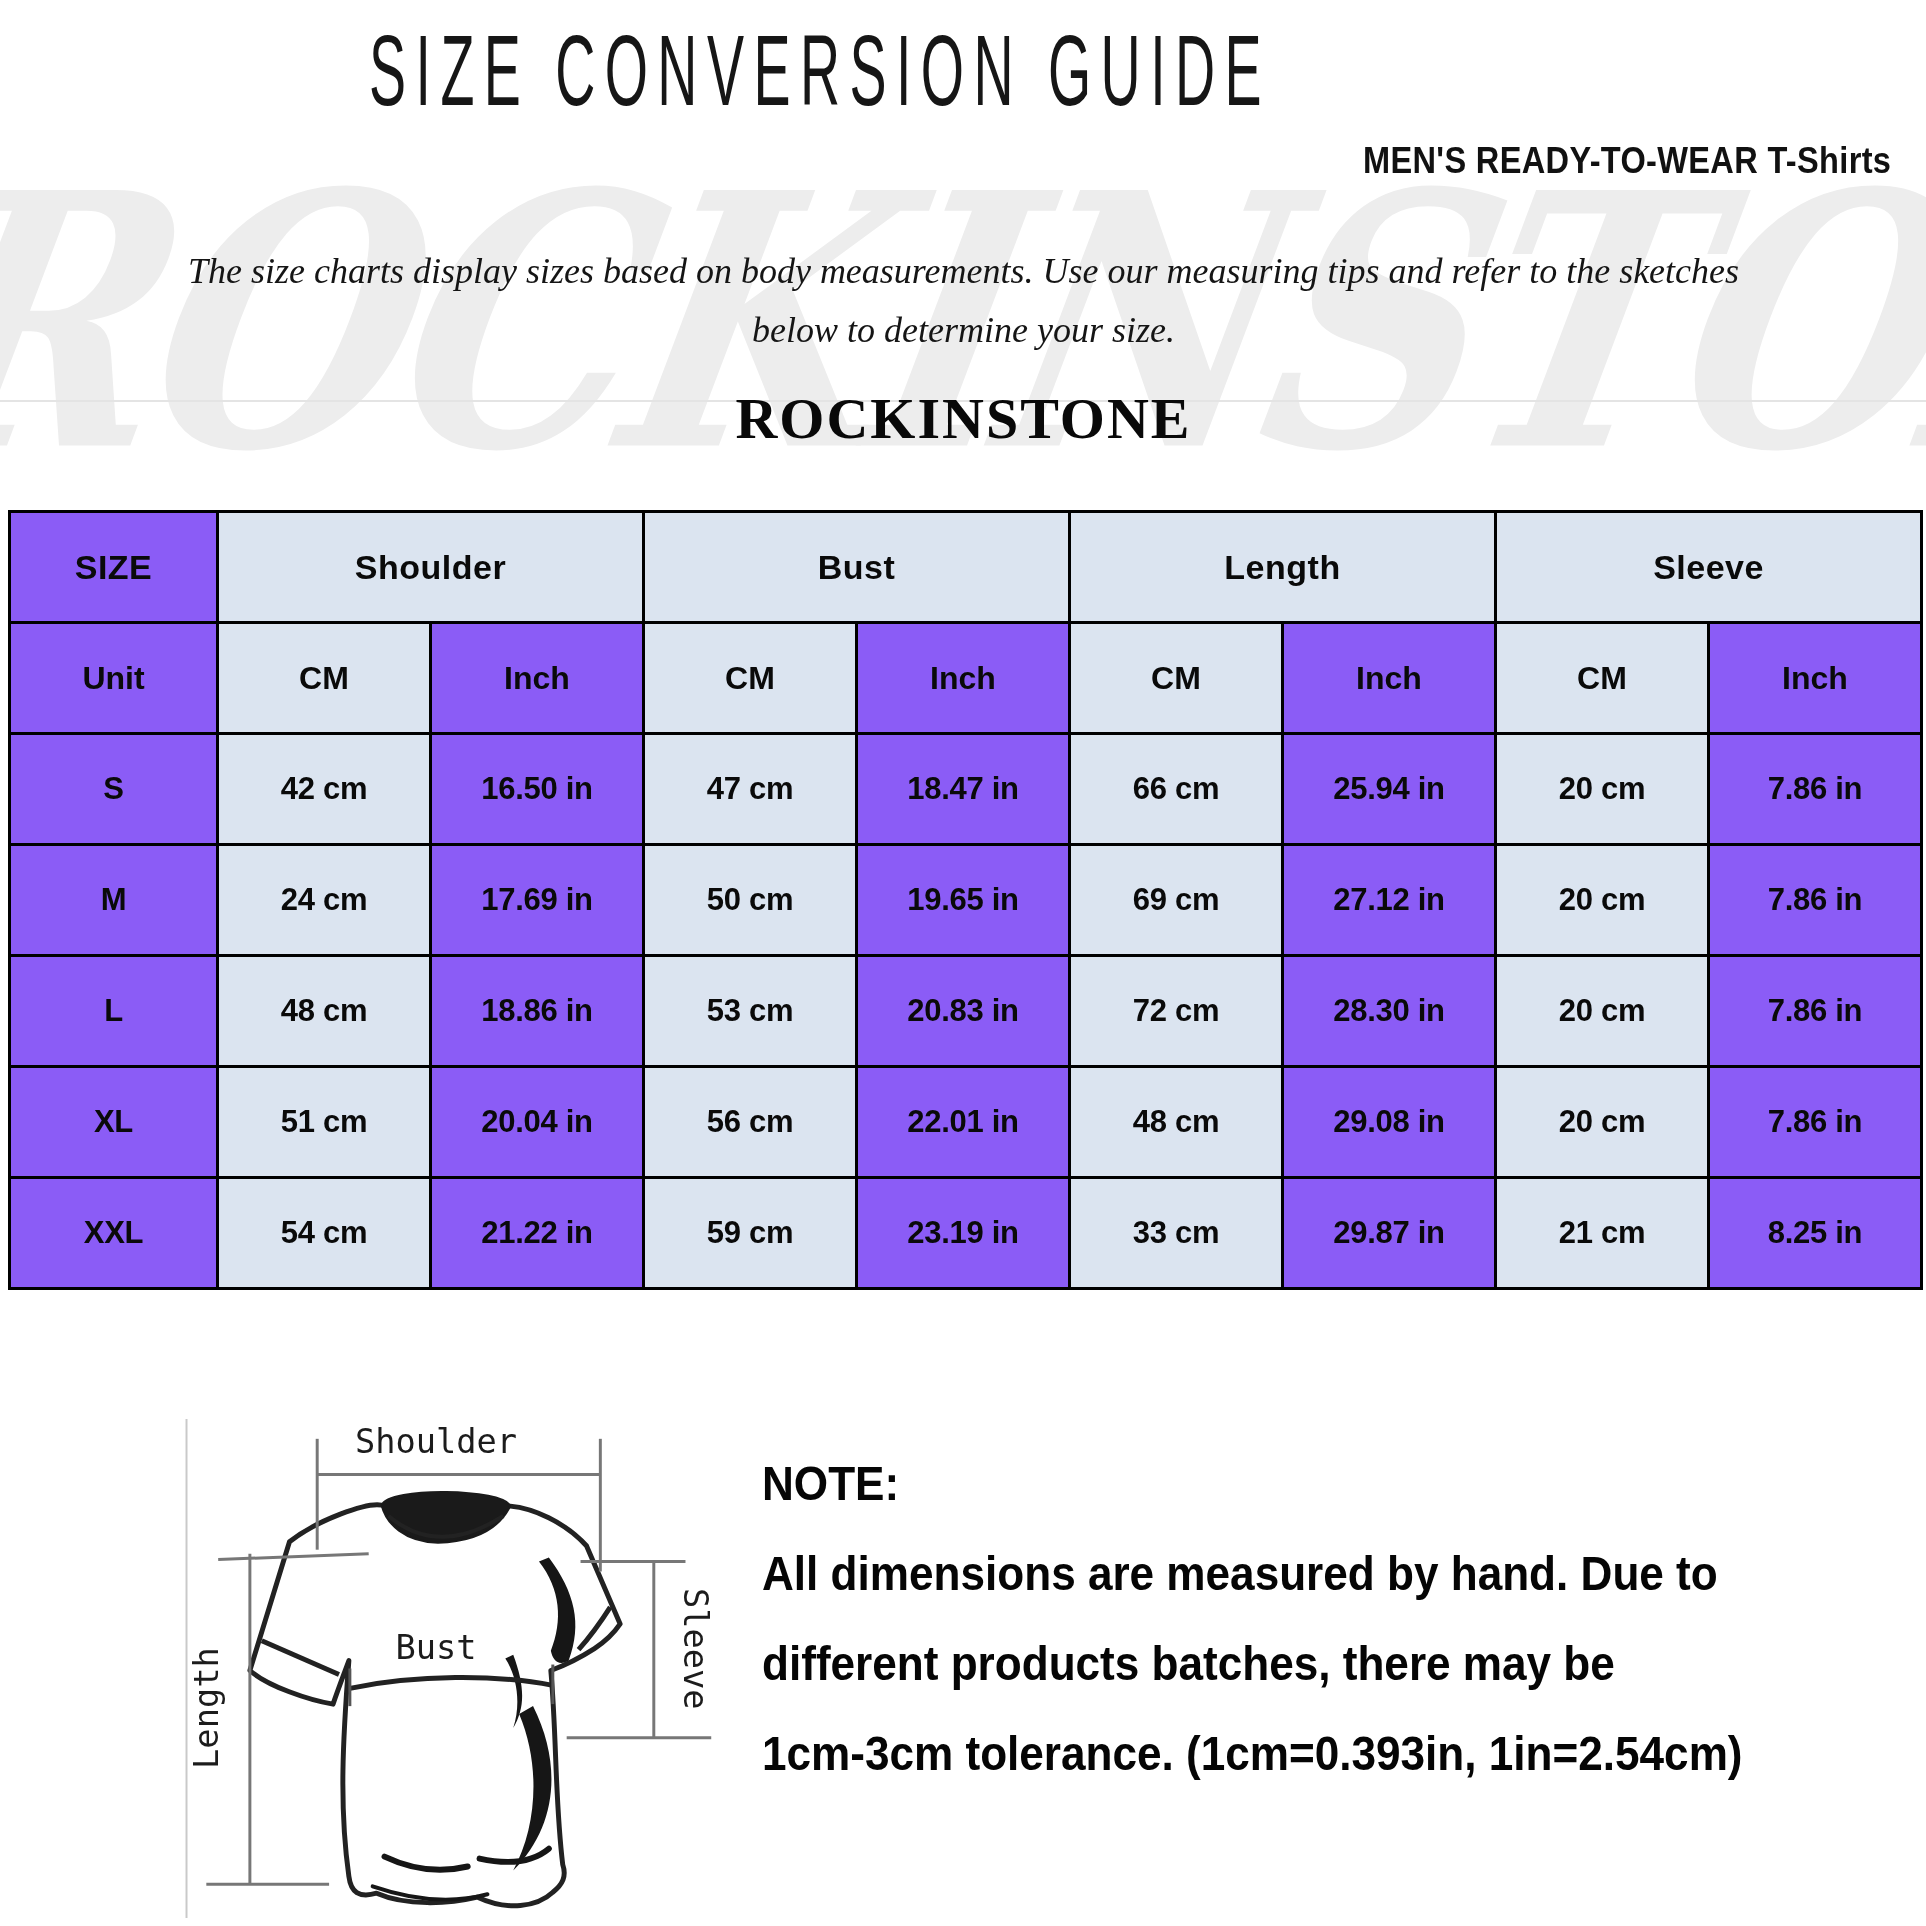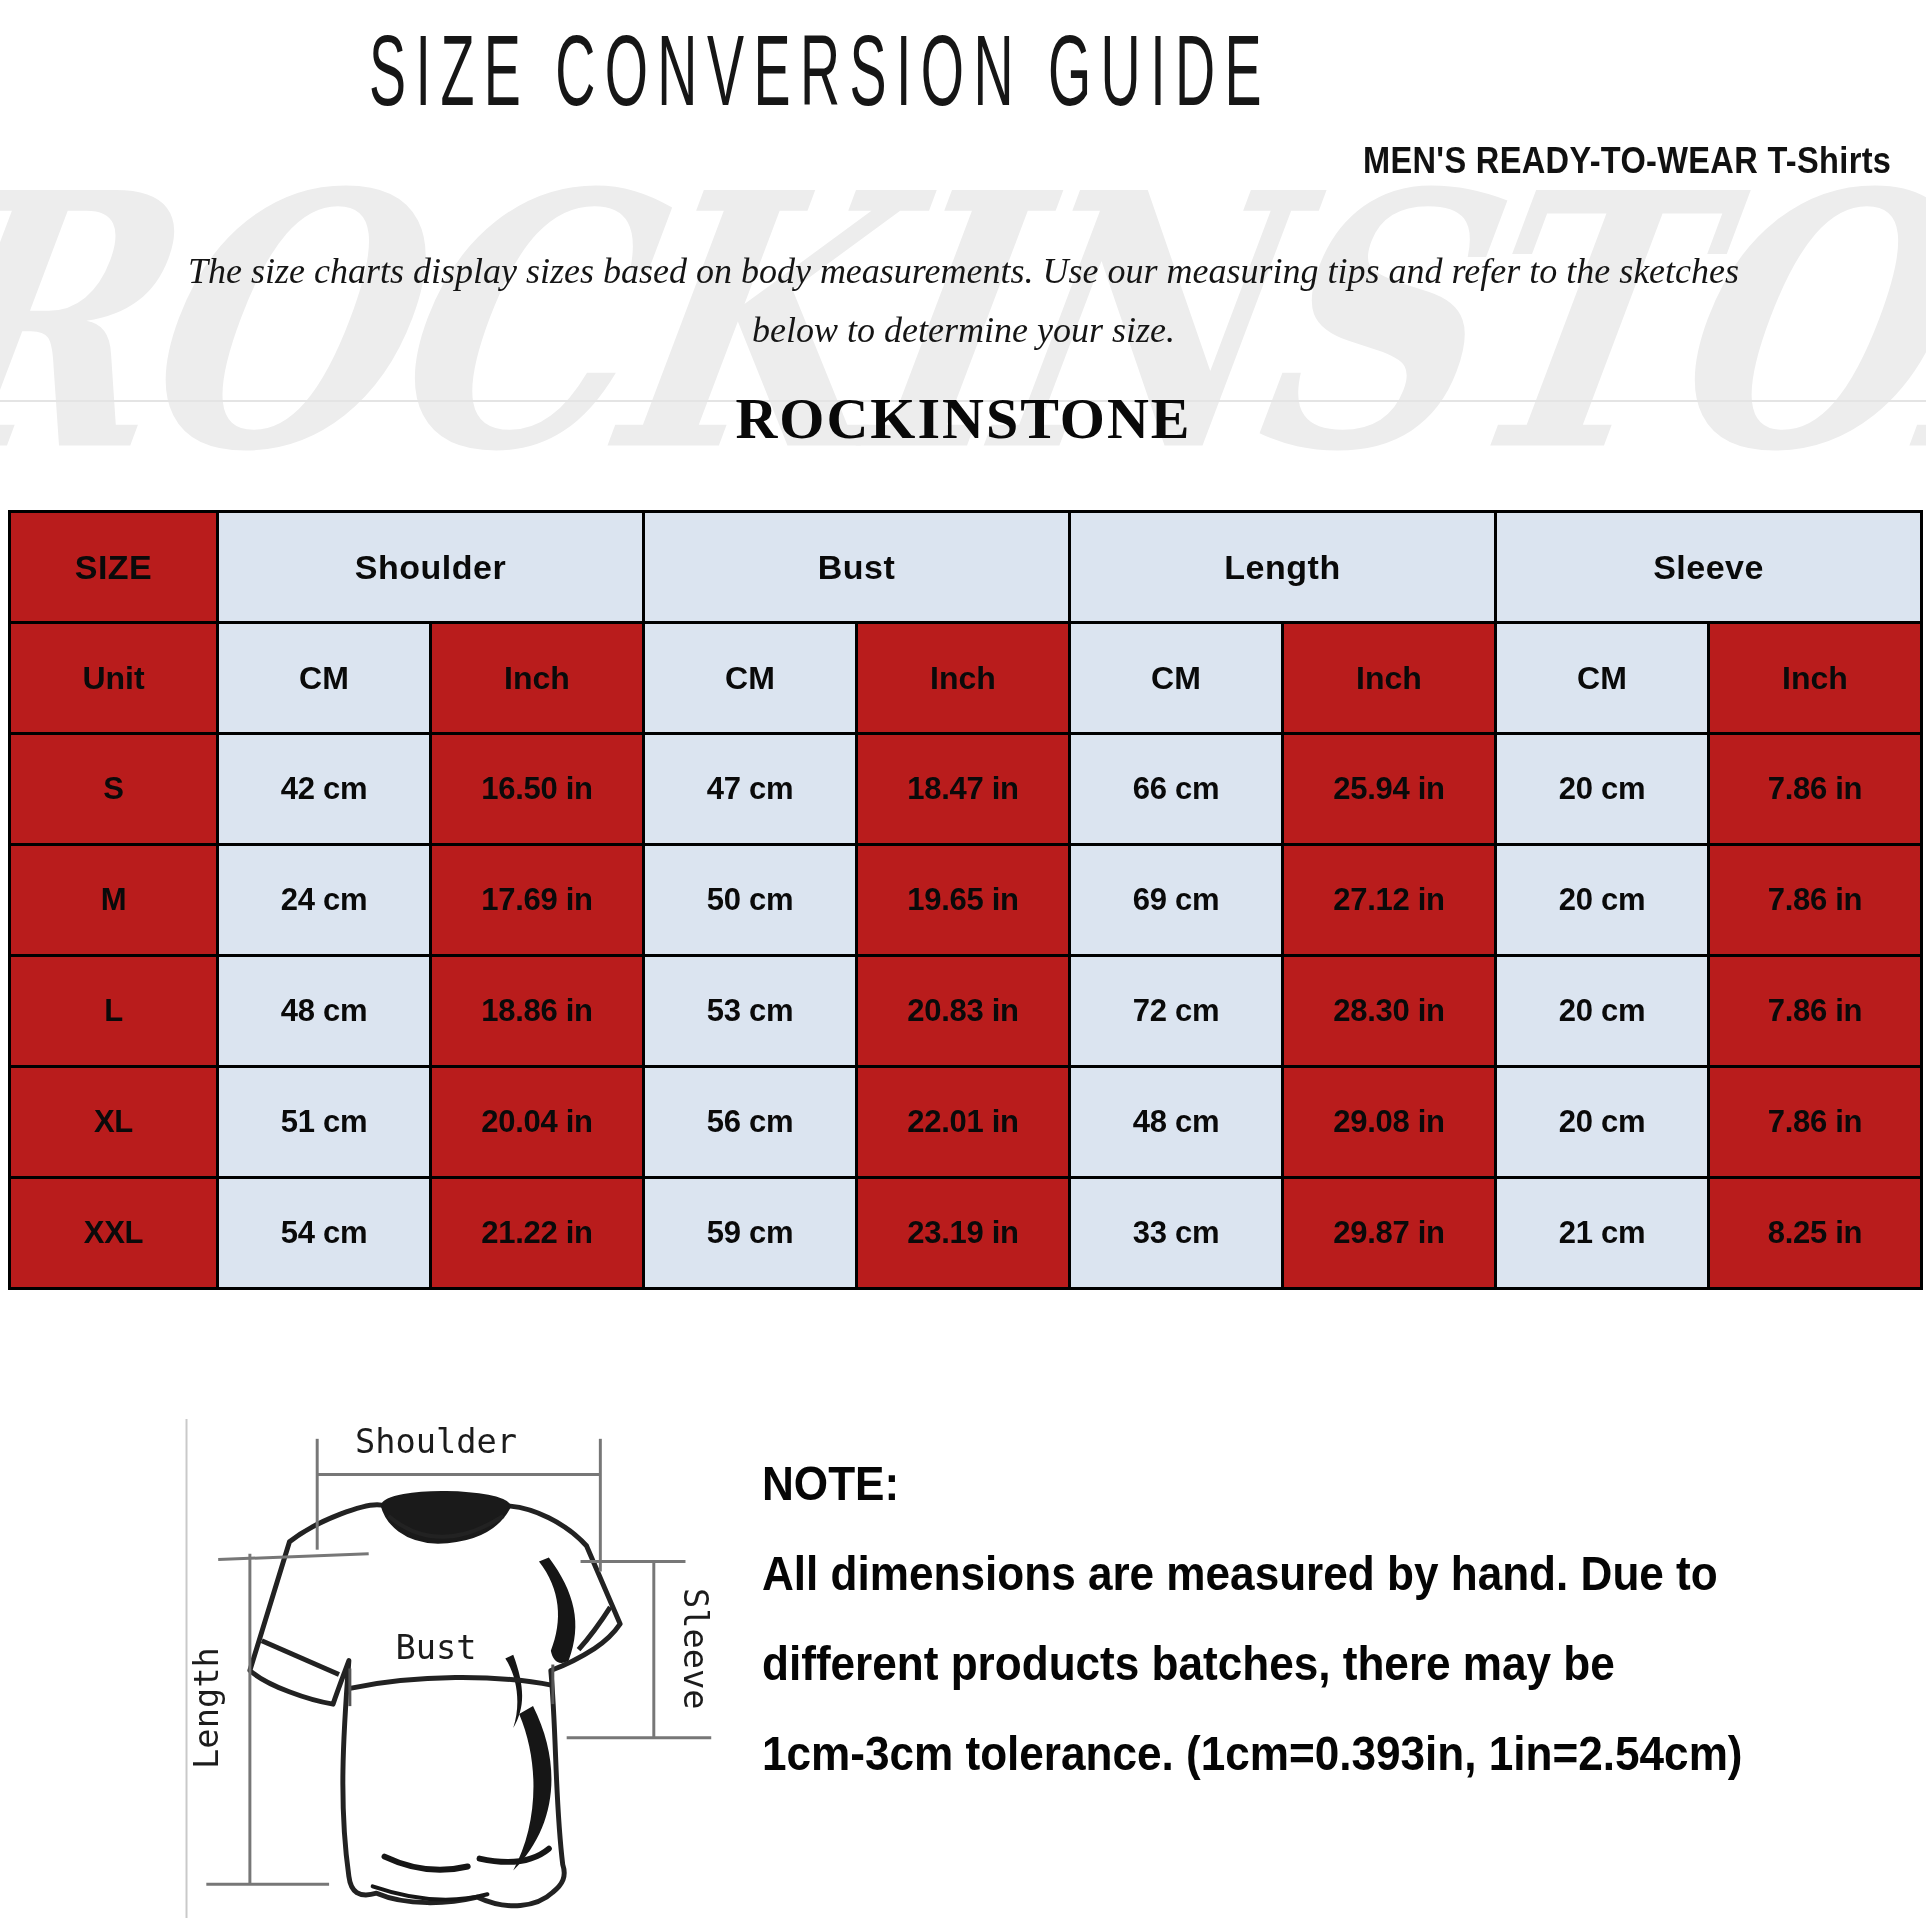--- a/index.html
+++ b/index.html
@@ -28,21 +28,21 @@
     font-family:"Liberation Serif",serif;font-weight:700;font-size:58px;line-height:61px;
     letter-spacing:2px;color:#090909;}
 
   
   .size-table{position:absolute;left:8px;top:510px;width:1911px;z-index:2;
     border-collapse:collapse;table-layout:fixed;background:#fff;}
   .size-table td{border:3px solid #000;text-align:center;vertical-align:middle;
     padding:0;font-weight:700;color:#0a0a0a;}
   .size-table tr{height:111px;}
   .blue{background:#dbe4f0;}
-  .white{background:#b91c1c;}
+  .white{background:#8b5cf6;}
   .group-cell{font-size:34px;letter-spacing:0.5px;}
   .unit-cell{font-size:32px;margin-top:20px;}
   .cell{font-size:31px;letter-spacing:-0.3px;}
 
   
   .sketch{position:absolute;left:139px;top:1410px;width:594px;height:517px;z-index:2;}
   .sketch text{font-family:"DejaVu Sans Mono",monospace;font-size:34px;fill:#1c1c1c;}
   .note{position:absolute;left:762px;top:1438px;width:1168px;z-index:2;
     font-weight:700;font-size:49px;color:#050505;
     transform:scaleX(0.9);transform-origin:left top;white-space:nowrap;}

